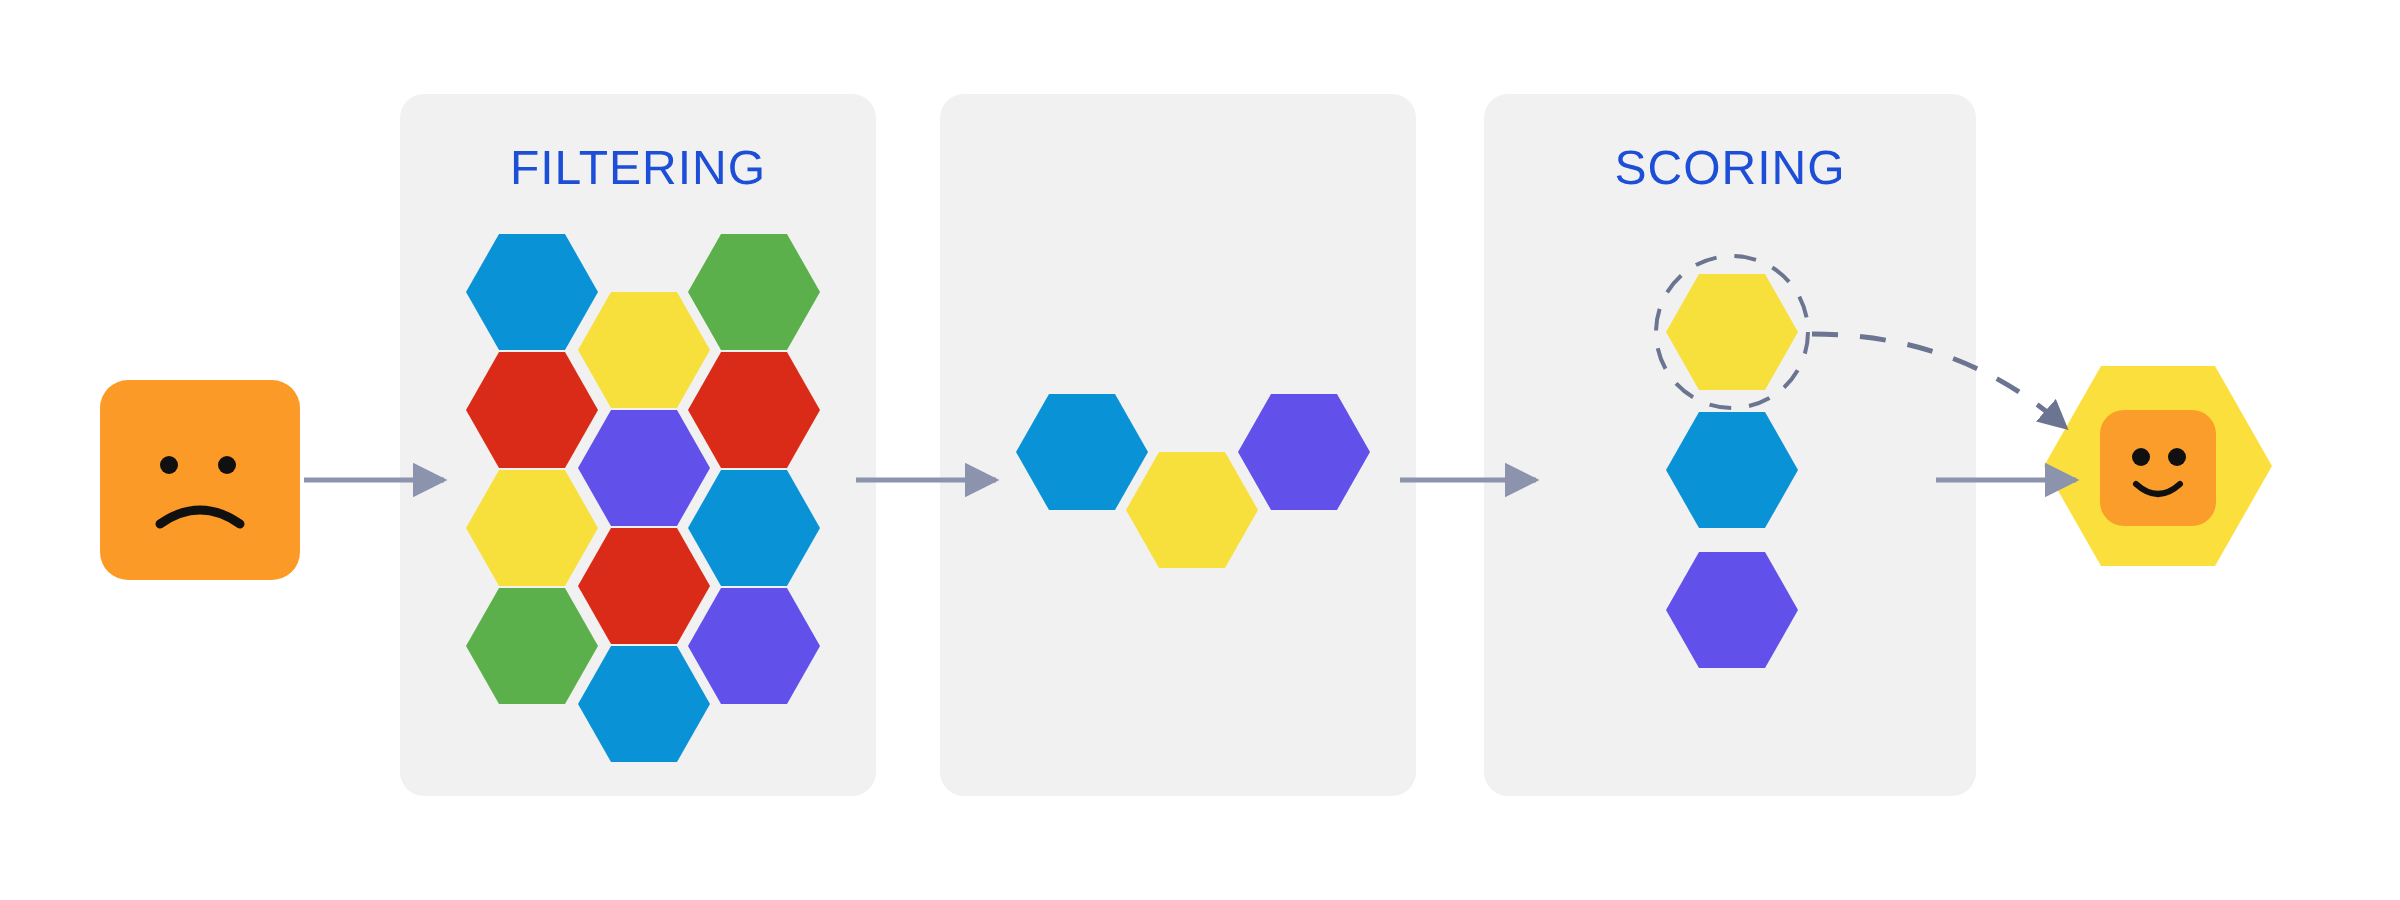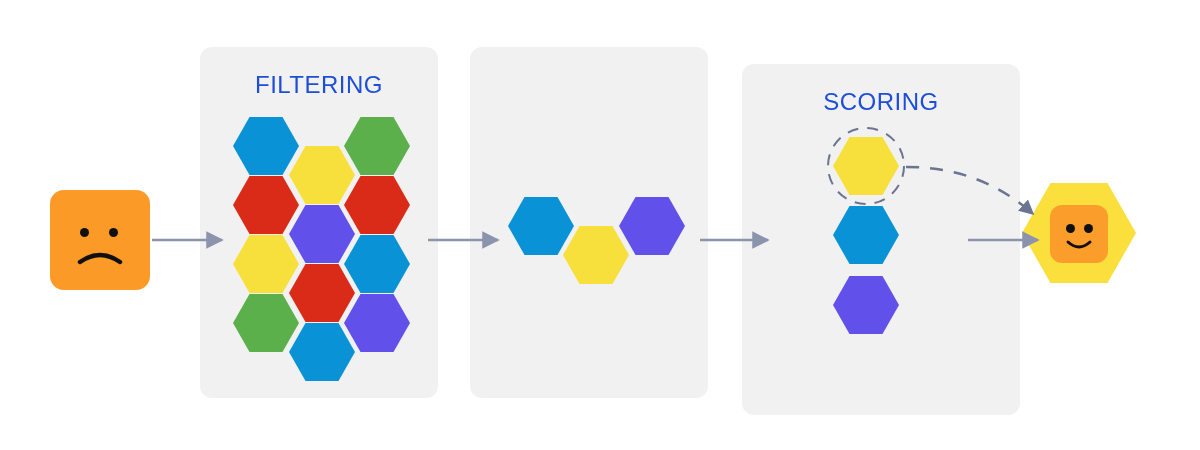--- a/index.html
+++ b/index.html
@@ -61,21 +61,21 @@
   }
 </style>
 </head>
 <body>
 
 <div id="stage">
     <div class="panel" style="left: 200px; top: 47px; width: 238px; height: 351px; background: rgb(241, 241, 241);">
       <div class="panel-title">FILTERING</div>
     </div>
     <div class="panel" style="left: 470px; top: 47px; width: 238px; height: 351px; background: rgb(241, 241, 241);"></div>
-    <div class="panel" style="left: 742px; top: 64px; width: 278px; height: 351px; background: rgb(241, 241, 241);">
+    <div class="panel" style="left: 742px; top: 47px; width: 246px; height: 351px; background: rgb(241, 241, 241);">
       <div class="panel-title">SCORING</div>
     </div>
     <div class="hex" style="left: 233px; top: 117px; width: 66px; height: 58px; background: rgb(10, 146, 214);"></div>
     <div class="hex" style="left: 344px; top: 117px; width: 66px; height: 58px; background: rgb(92, 176, 76);"></div>
     <div class="hex" style="left: 289px; top: 146px; width: 66px; height: 58px; background: rgb(247, 224, 60);"></div>
     <div class="hex" style="left: 233px; top: 176px; width: 66px; height: 58px; background: rgb(217, 43, 23);"></div>
     <div class="hex" style="left: 344px; top: 176px; width: 66px; height: 58px; background: rgb(217, 43, 23);"></div>
     <div class="hex" style="left: 289px; top: 205px; width: 66px; height: 58px; background: rgb(98, 80, 234);"></div>
     <div class="hex" style="left: 233px; top: 235px; width: 66px; height: 58px; background: rgb(247, 224, 60);"></div>
     <div class="hex" style="left: 344px; top: 235px; width: 66px; height: 58px; background: rgb(10, 146, 214);"></div>

